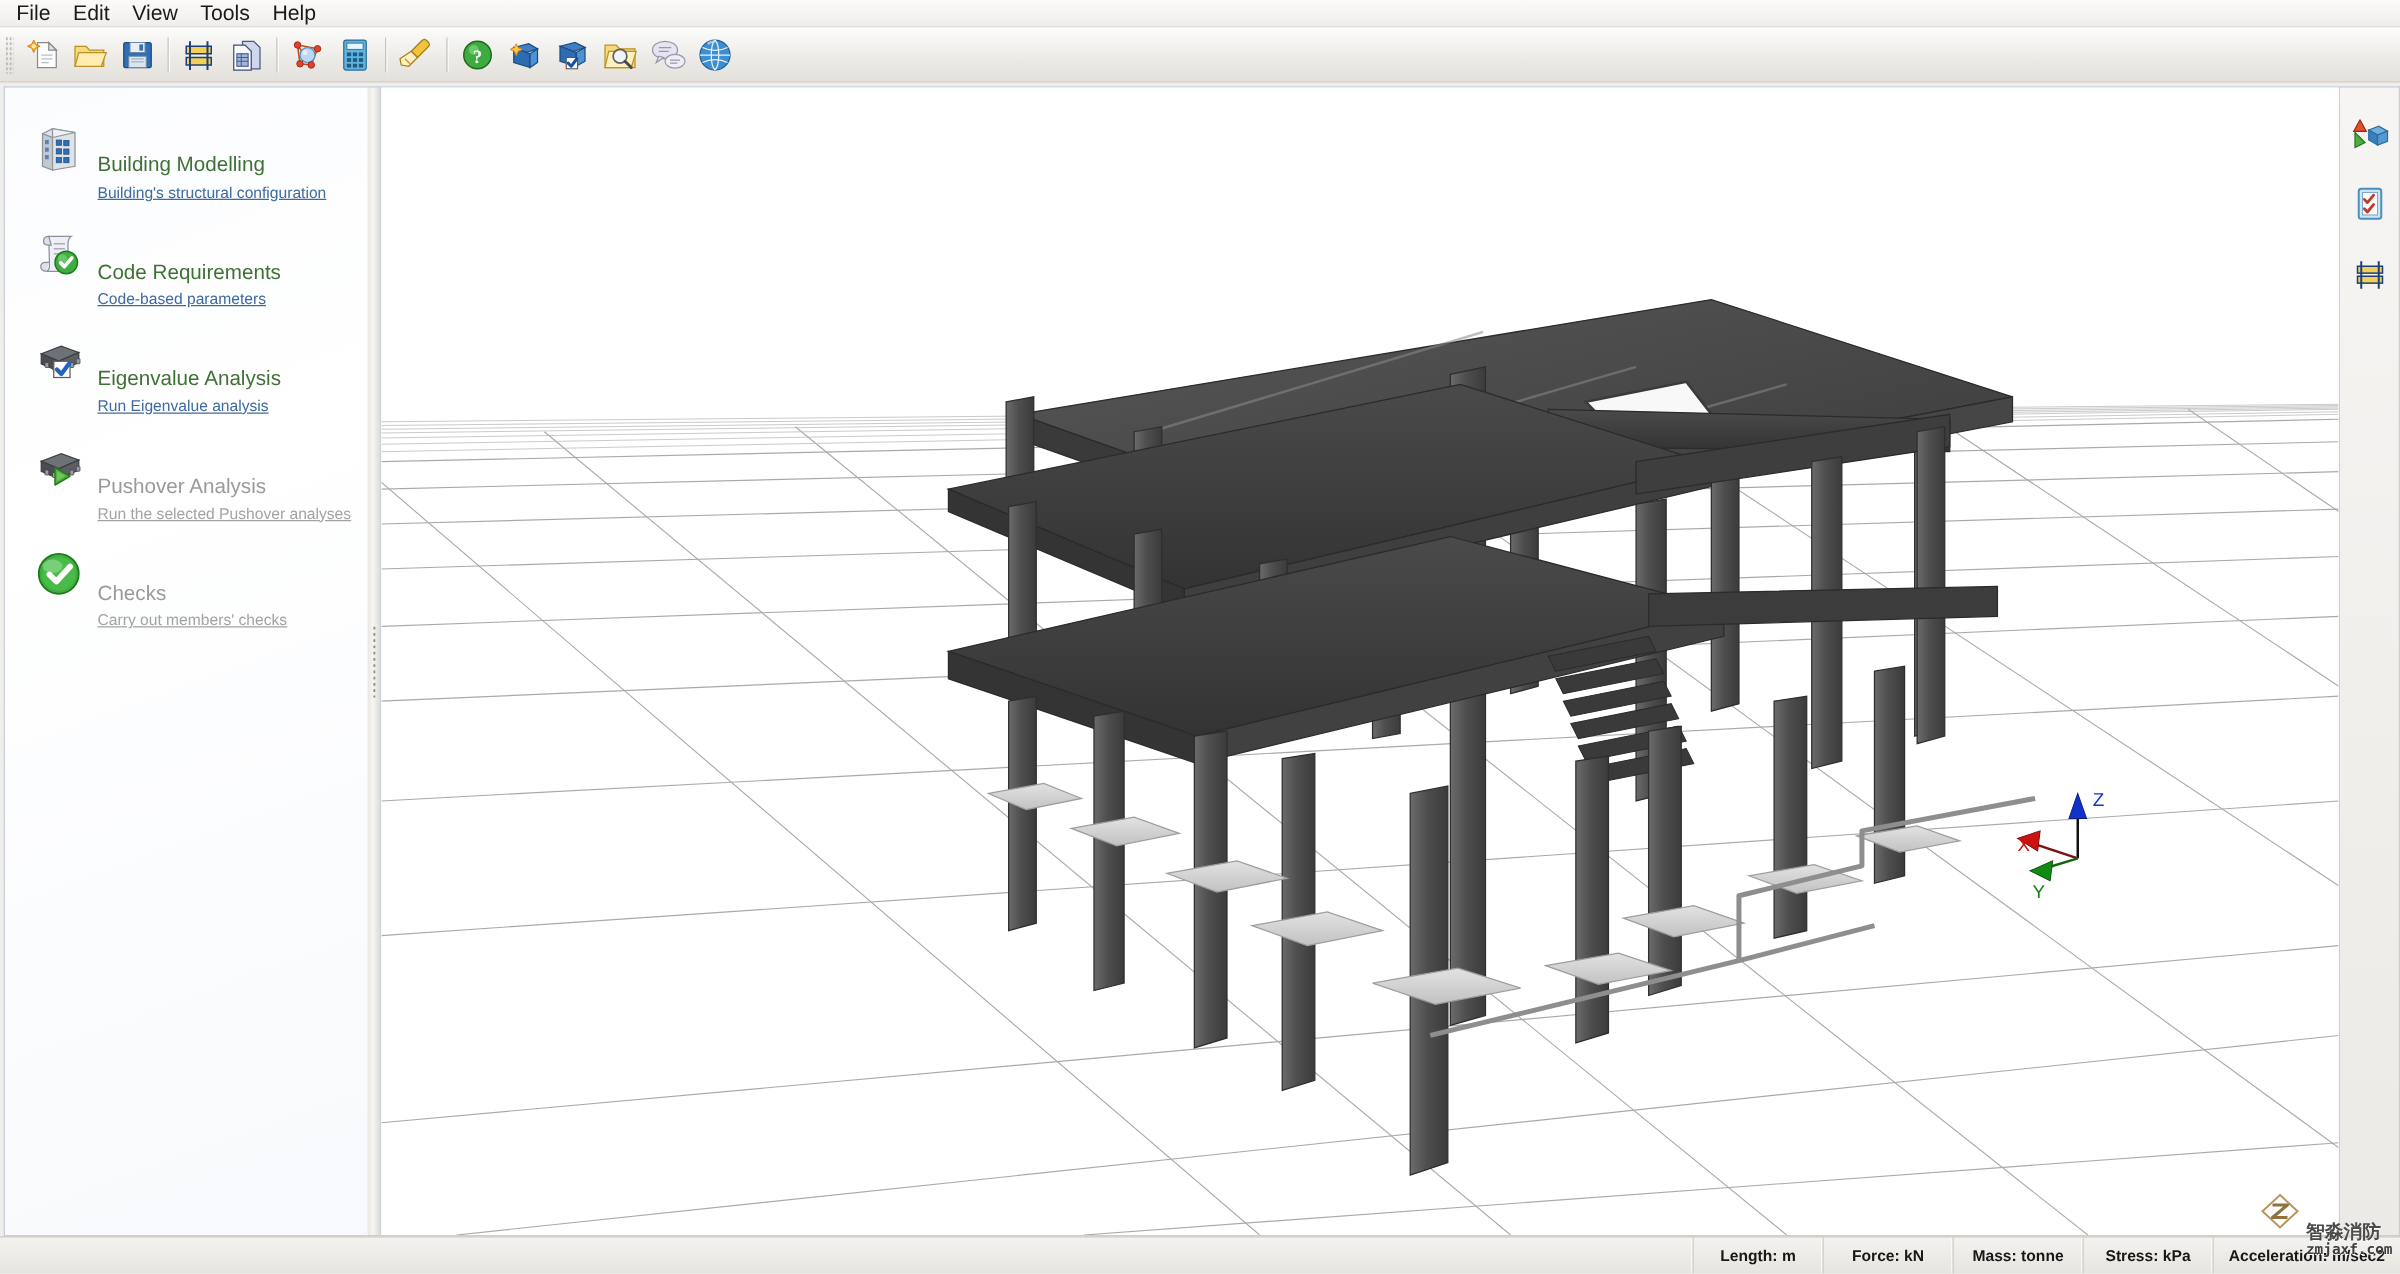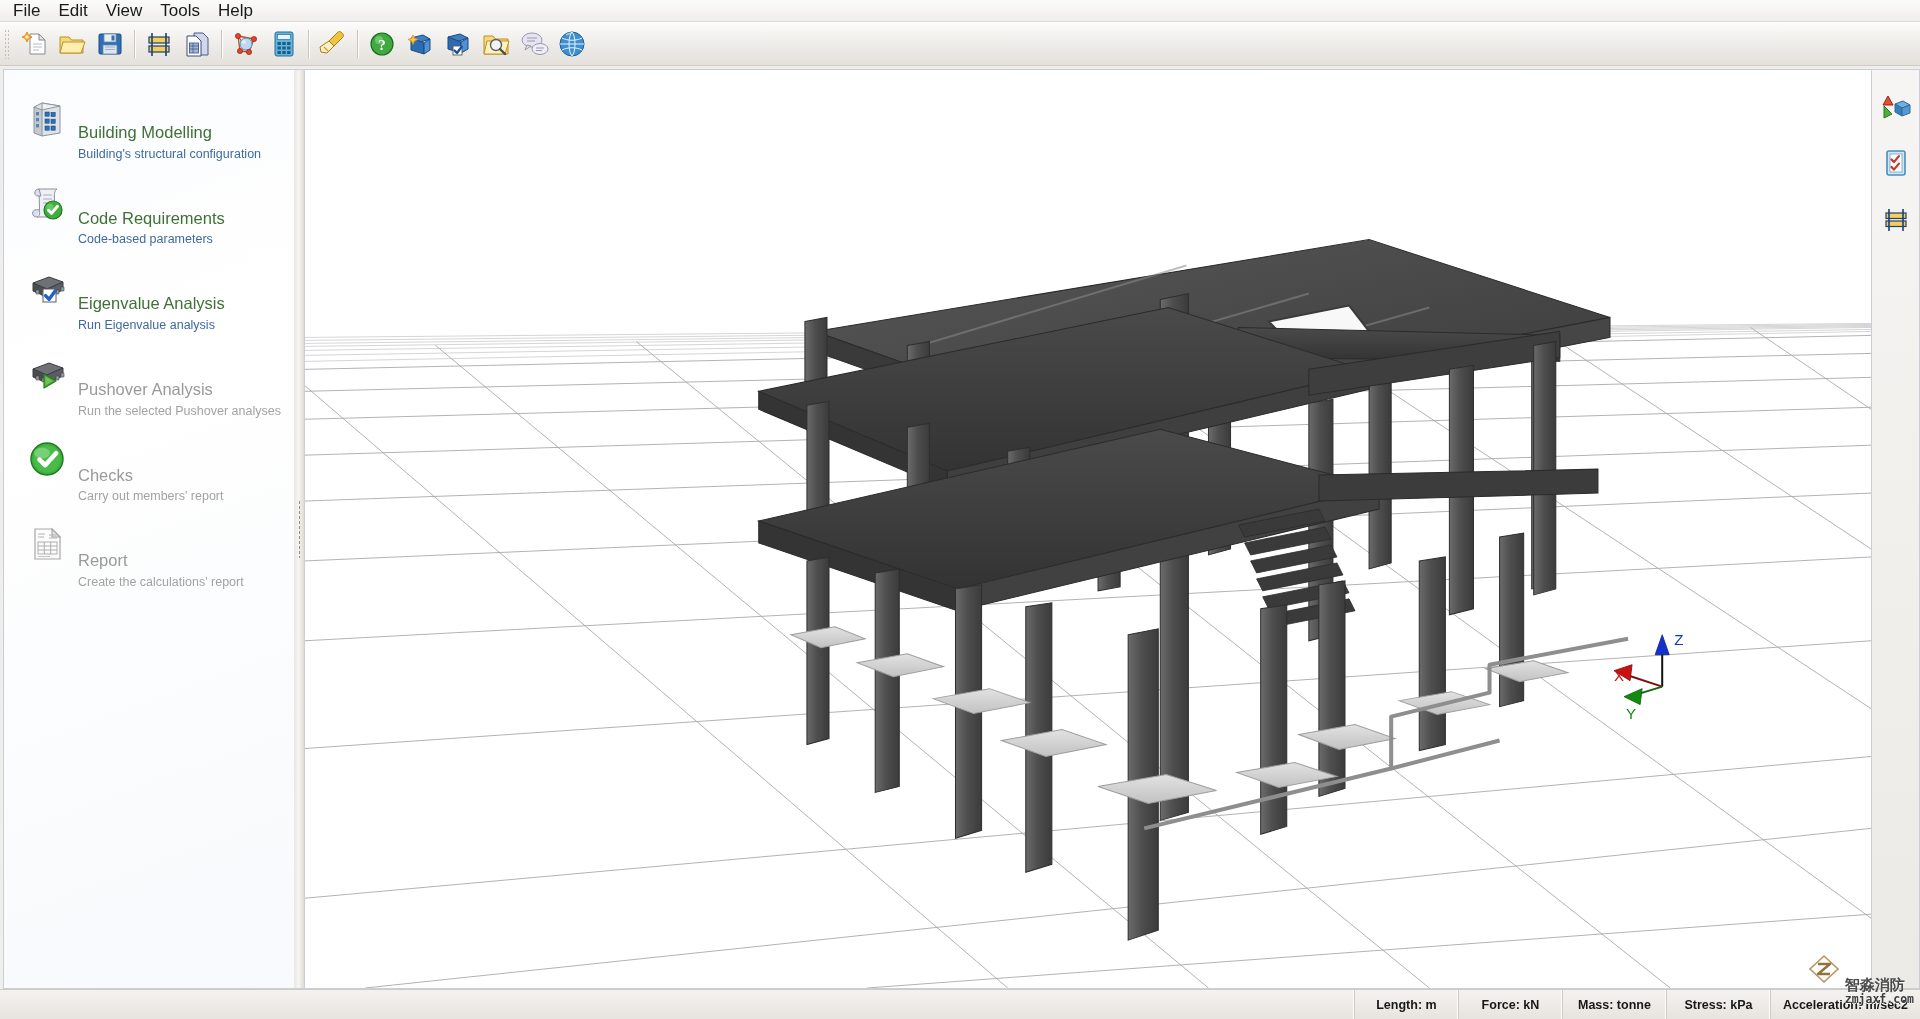--- a/index.html
+++ b/index.html
@@ -112,20 +112,21 @@
     font-size: 16.5px;
     color: #3f7136;
     line-height: 1.25;
     white-space: nowrap;
   }
   .step-sub {
     font-size: 12.5px;
     color: #3f6aa0;
     margin-top: 4px;
     white-space: nowrap;
+    text-decoration: underline;
   }
   .step.disabled .step-title { color: #9a9a9a; }
   .step.disabled .step-sub  { color: #a3a3a3; }
   .step.disabled { cursor: default; }
 
   
   .splitter {
     width: 10px;
     flex: 0 0 10px;
     background: linear-gradient(90deg,#e9e7e3,#f6f5f3 45%,#dedbd6);
@@ -477,40 +478,24 @@
           <div class="step-icon">
             <svg width="44" height="44" viewBox="0 0 44 44">
               <circle cx="22" cy="22" r="16" fill="#3fae3f" stroke="#1c7a1c" stroke-width="1.4"></circle>
               <circle cx="22" cy="22" r="13.5" fill="#48bb48"></circle>
               <ellipse cx="17" cy="16" rx="8" ry="5.5" fill="#a5e3a5" opacity=".5"></ellipse>
               <path d="M14.5 22.6l5.6 5.6 11-12" fill="none" stroke="#ffffff" stroke-width="4.6" stroke-linecap="round" stroke-linejoin="round"></path>
             </svg>
           </div>
           <div class="step-text">
             <div class="step-title">Checks</div>
-            <div class="step-sub">Carry out members' report</div>
+            <div class="step-sub">Carry out members' checks</div>
           </div>
         </div>
 
-        <div class="step disabled">
-          <div class="step-icon">
-            <svg width="44" height="44" viewBox="0 0 44 44">
-              <path d="M10 7h17l8 8v22H10z" fill="#fbfbfb" stroke="#a8a8a8" stroke-width="1.2"></path>
-              <path d="M27 7l8 8h-8z" fill="#e2e6ea" stroke="#a8a8a8" stroke-width="1.2"></path>
-              <path d="M13 12h7M13 15h6M24 13h8M24 16h8" stroke="#b4b4b4" stroke-width="1.2"></path>
-              <rect x="13" y="20" width="19" height="12" fill="none" stroke="#b0b0b0" stroke-width="1"></rect>
-              <path d="M13 24h19M13 28h19M19.3 20v12M25.7 20v12" stroke="#b0b0b0" stroke-width="1"></path>
-              <path d="M13 34.5h12" stroke="#c4c4c4" stroke-width="1"></path>
-            </svg>
-          </div>
-          <div class="step-text">
-            <div class="step-title">Report</div>
-            <div class="step-sub">Create the calculations' report</div>
-          </div>
-        </div>
 
       </div>
     </div>
 
     <div class="splitter">
       <div class="dots"></div>
     </div>
 
     <div class="viewport-wrap">
       <div class="viewport">

